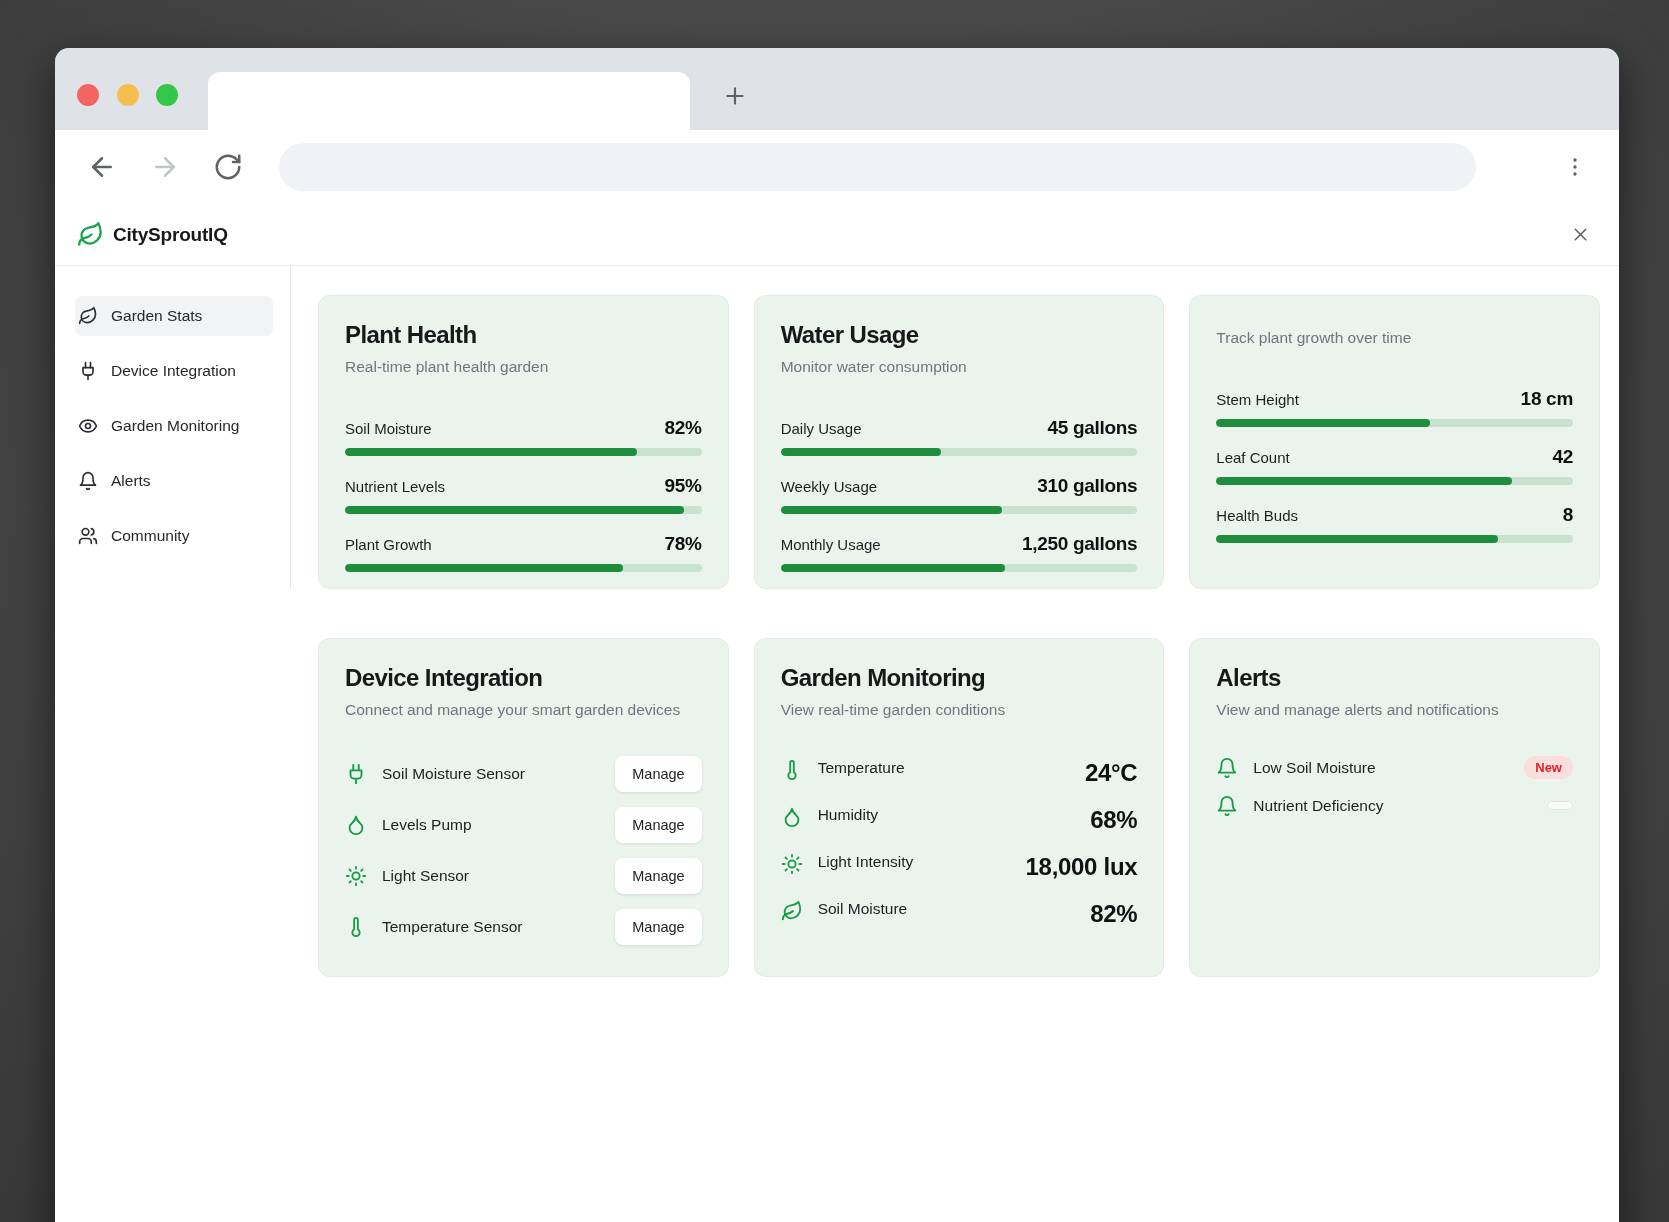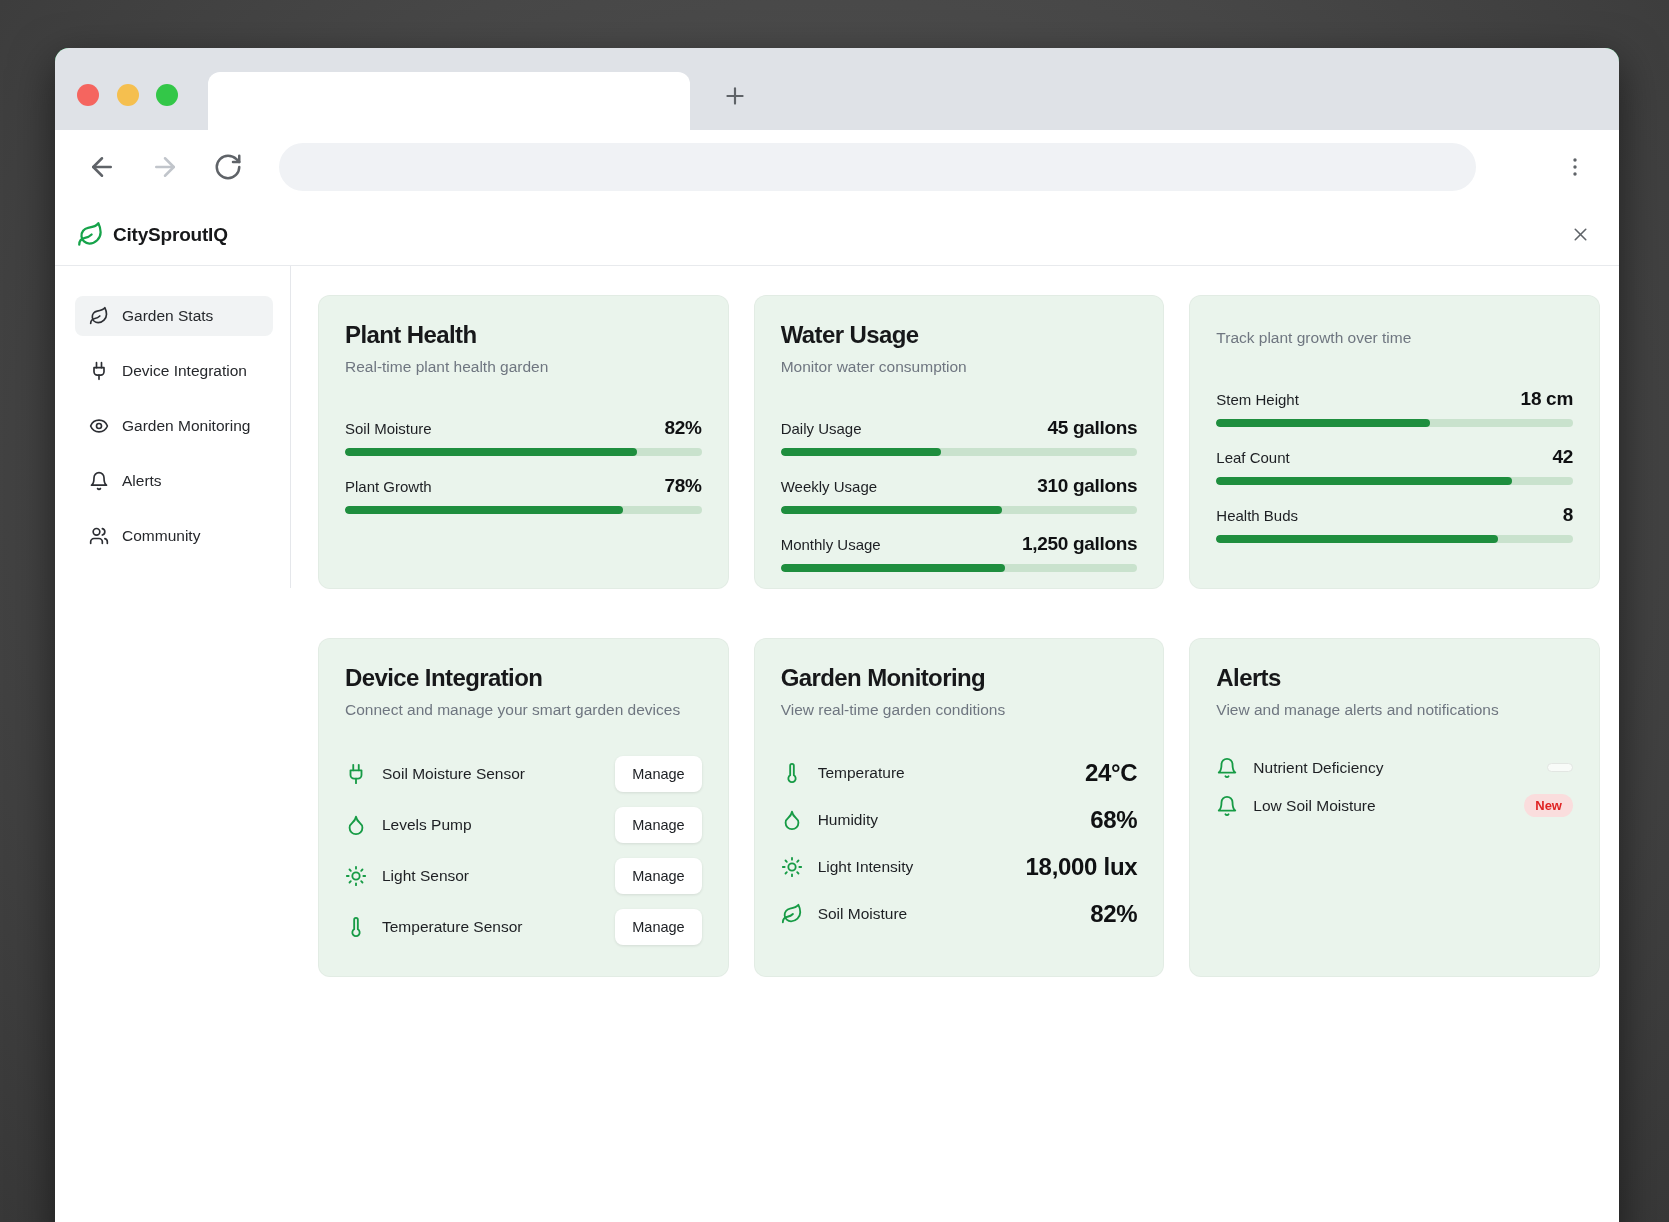--- a/index.html
+++ b/index.html
@@ -45,21 +45,21 @@
   }
   .logo-ic { width:27px; height:27px; color:#16a34a; }
   .app-title { margin-left:9px; font-size:19px; font-weight:bold; letter-spacing:-0.2px; color:#17181a; }
   .close-btn { margin-left:auto; width:34px; height:34px; display:flex; align-items:center; justify-content:center; color:#5f6368; }
   .close-btn svg { width:21px; height:21px; }
   .content { display:flex; height:989px; background:#fff; }
   
   .sidebar { width:236px; flex:0 0 auto; padding:30px 18px 0 20px; position:relative; }
   .sidebar::after { content:""; position:absolute; right:0; top:0; width:1px; height:322px; background:#e5e7eb; }
   .side-item {
-    display:flex; align-items:center; gap:13px; height:40px; padding:0 14px;
+    display:flex; align-items:center; gap:13px; height:40px; padding:0 3px;
     border-radius:8px; margin-bottom:15px; font-size:15.5px; color:#26282c; cursor:pointer;
     white-space:nowrap;
   }
   .side-item .ic { width:20px; height:20px; color:#2c2e33; flex:0 0 auto; }
   .side-item.active { background:#f1f3f4; }
   
   .main { flex:1; padding:29px 19px 0 27px; }
   .grid {
     display:grid; grid-template-columns:repeat(3, 1fr);
     grid-template-rows:294px 339px; column-gap:25px; row-gap:49px;
@@ -82,21 +82,21 @@
   .device-row { display:flex; align-items:center; margin-bottom:13px; min-height:38px; }
   .g-ic { width:22px; height:22px; color:#169b45; flex:0 0 auto; }
   .device-label { margin-left:15px; font-size:15.5px; color:#1d1f23; }
   .manage-btn {
     margin-left:auto; background:#ffffff; border:none; border-radius:8px;
     padding:10px 17px; font-size:14.5px; color:#202327; font-family:inherit;
     box-shadow:0 1px 3px rgba(0,0,0,0.10); cursor:pointer;
   }
   
   .reading-list { margin-top:40px; }
-  .reading-row { display:flex; align-items:center; margin-bottom:19px; min-height:26px; }
+  .reading-row { display:flex; align-items:flex-start; margin-bottom:19px; min-height:26px; }
   .reading-label { margin-left:15px; font-size:15.5px; color:#1d1f23; }
   .reading-value { margin-left:auto; font-size:24px; font-weight:bold; color:#101113; letter-spacing:-0.3px; }
   
   .alert-list { margin-top:36px; }
   .alert-row { display:flex; align-items:center; margin-bottom:12px; min-height:26px; }
   .alert-label { margin-left:15px; font-size:15.5px; color:#1d1f23; }
   .badge {
     margin-left:auto; background:#fadddd; color:#e02424; font-size:13px; font-weight:bold;
     padding:5px 11px; border-radius:999px; line-height:1;
   }
@@ -276,20 +276,29 @@
               <div class="metric-head">
                 <span class="m-label">Soil Moisture</span>
                 <span class="m-value">82%</span>
               </div>
               <div class="bar">
                   <div class="fill" style="width: 82%;"></div>
                 </div>
             </div>
             <div class="metric">
               <div class="metric-head">
+                <span class="m-label">Nutrient Levels</span>
+                <span class="m-value">95%</span>
+              </div>
+              <div class="bar">
+                  <div class="fill" style="width: 95%;"></div>
+                </div>
+            </div>
+            <div class="metric">
+              <div class="metric-head">
                 <span class="m-label">Plant Growth</span>
                 <span class="m-value">78%</span>
               </div>
               <div class="bar">
                   <div class="fill" style="width: 78%;"></div>
                 </div>
             </div>
           </div>
         </section>
 
@@ -431,29 +440,29 @@
         </section>
 
         <section class="card">
           <h2 class="card-title">Alerts</h2>
           <p class="card-sub">View and manage alerts and notifications</p>
           <div class="alert-list">
             <div class="alert-row">
               <svg class="g-ic" viewBox="0 0 24 24" fill="none" stroke="currentColor" stroke-width="2" stroke-linecap="round" stroke-linejoin="round">
                   <use href="#i-bell"></use>
                 </svg>
+              <span class="alert-label">Low Soil Moisture</span>
+              <span class="badge">New</span>
+            </div>
+            <div class="alert-row">
+              <svg class="g-ic" viewBox="0 0 24 24" fill="none" stroke="currentColor" stroke-width="2" stroke-linecap="round" stroke-linejoin="round">
+                  <use href="#i-bell"></use>
+                </svg>
               <span class="alert-label">Nutrient Deficiency</span>
               <span class="badge-empty"></span>
-            </div>
-            <div class="alert-row">
-              <svg class="g-ic" viewBox="0 0 24 24" fill="none" stroke="currentColor" stroke-width="2" stroke-linecap="round" stroke-linejoin="round">
-                  <use href="#i-bell"></use>
-                </svg>
-              <span class="alert-label">Low Soil Moisture</span>
-              <span class="badge">New</span>
             </div>
           </div>
         </section>
 
       </div>
     </main>
   </div>
 </div>
 
 </body></html>

